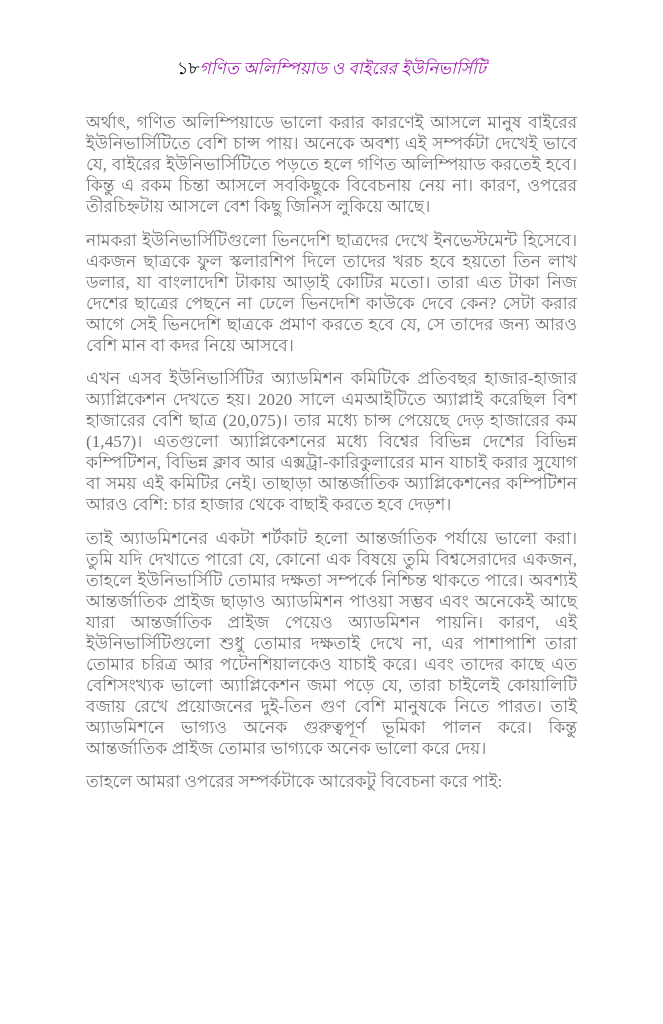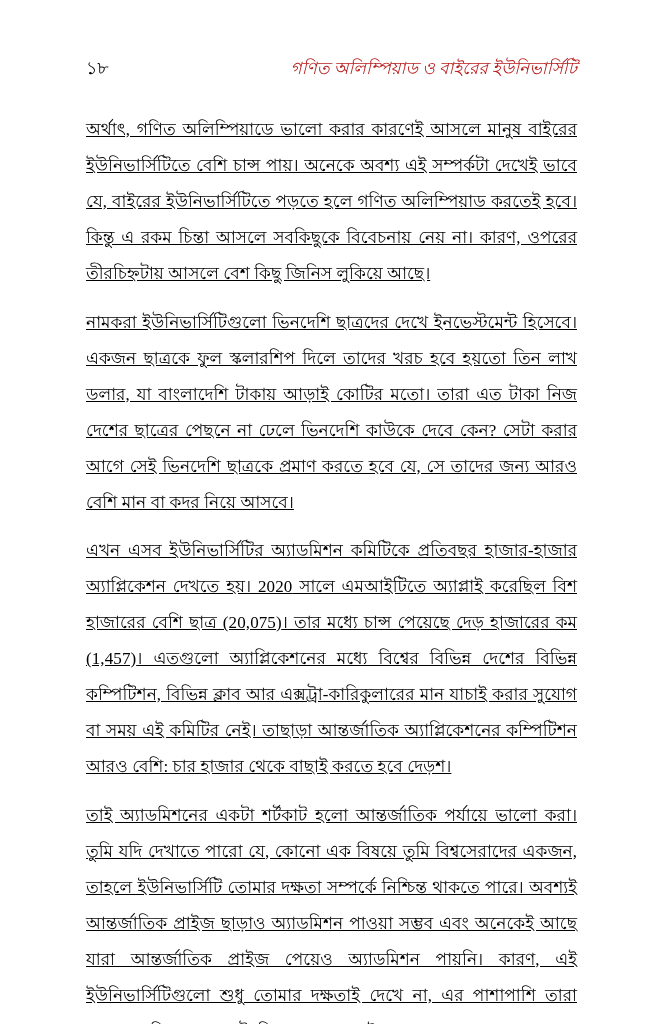--- a/index.html
+++ b/index.html
@@ -21,57 +21,56 @@
     background: #ffffff;
   }
   .running-head {
     position: absolute;
     left: 86px;
     right: 86px;
     top: 58px;
     height: 26px;
     display: flex;
     align-items: baseline;
-    justify-content: space-between;
+    justify-content: center;
   }
   .folio {
     font-family: "Liberation Serif", "DejaVu Serif", serif;
     font-size: 17.5px;
     line-height: 20px;
     letter-spacing: 0px;
     color: #000000;
     white-space: nowrap;
   }
   .head-title {
     font-family: "Liberation Serif", "DejaVu Serif", serif;
     font-style: italic;
     font-size: 17px;
     line-height: 20px;
-    color: #b91c1c;
+    color: #a21caf;
     white-space: nowrap;
     text-align: right;
   }
   .body-col {
     position: absolute;
     left: 86px;
     top: 112px;
     width: 491px;
   }
   p.para {
     margin: 0 0 12.5px 0;
     padding: 0;
     font-family: "Liberation Serif", "DejaVu Serif", serif;
     font-size: 17px;
-    line-height: 36px;
-    color: #000000;
+    line-height: 21px;
+    color: #737373;
     text-align: justify;
     text-justify: inter-word;
     word-spacing: 0.2px;
     hyphens: none;
-    text-decoration: underline;
   }
   p.para:last-child {
     margin-bottom: 16px;
   }
   
   .num {
     font-family: "Liberation Serif", "DejaVu Serif", serif;
     font-size: 17px;
     letter-spacing: 0.1px;
   }

